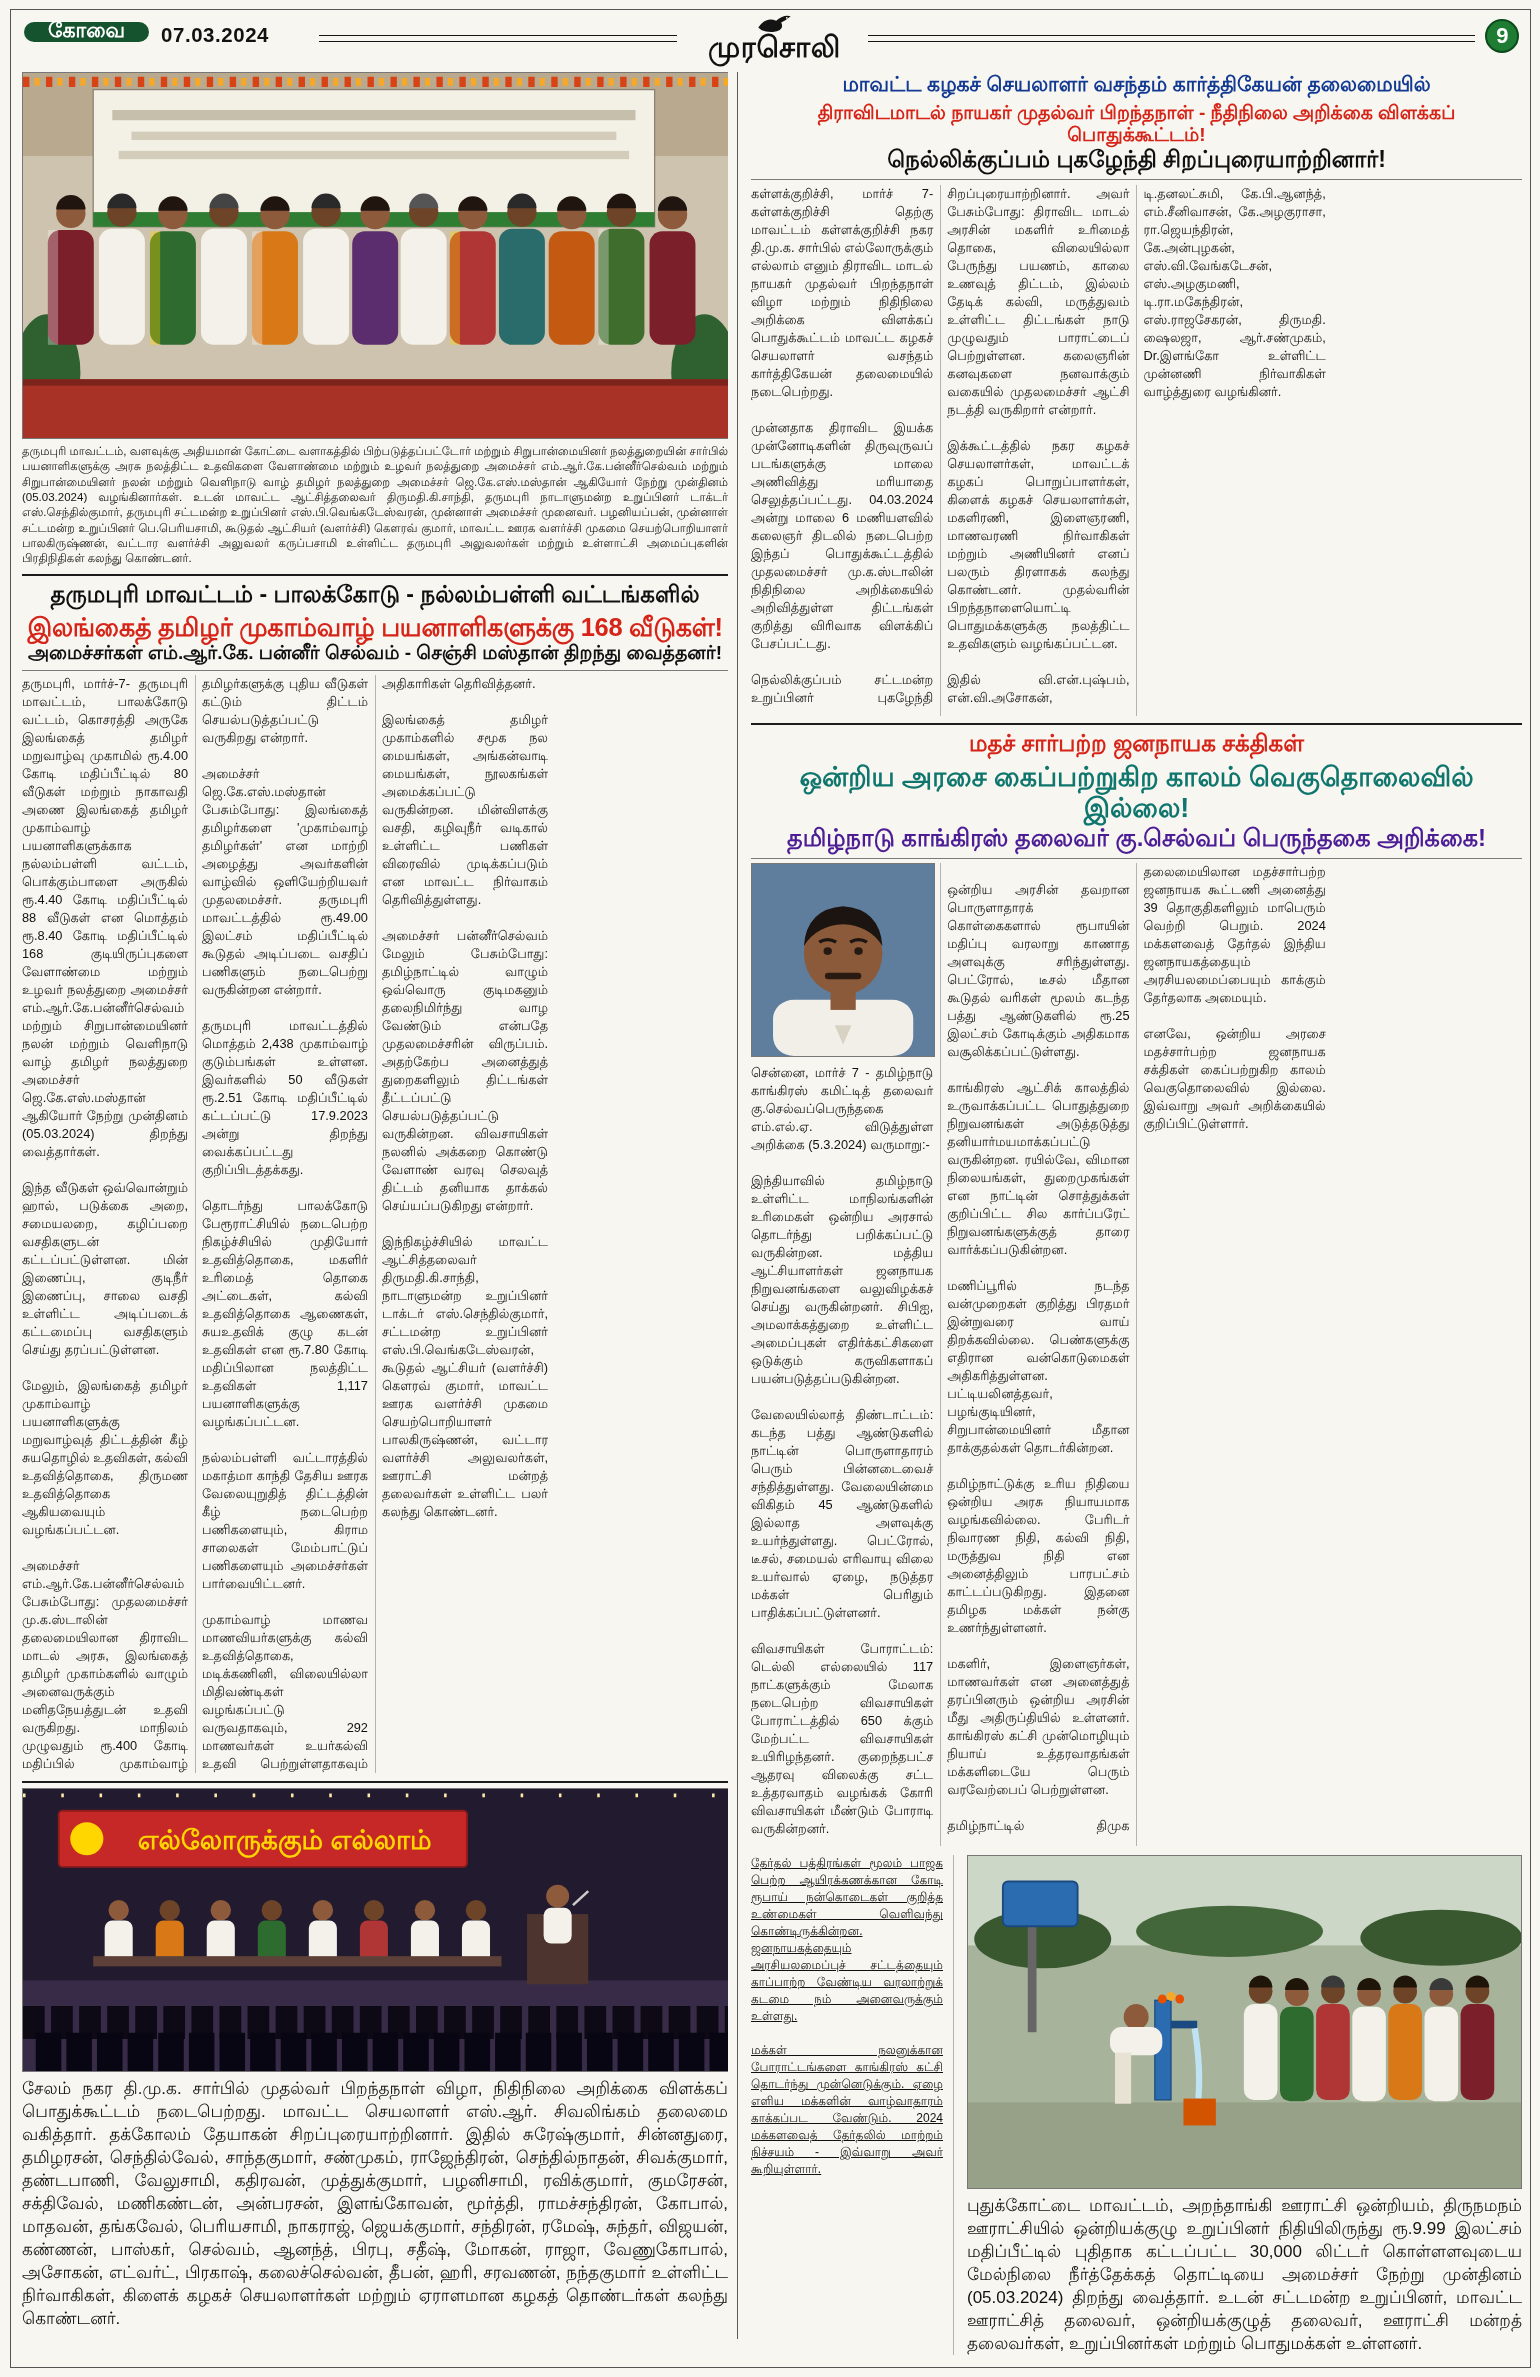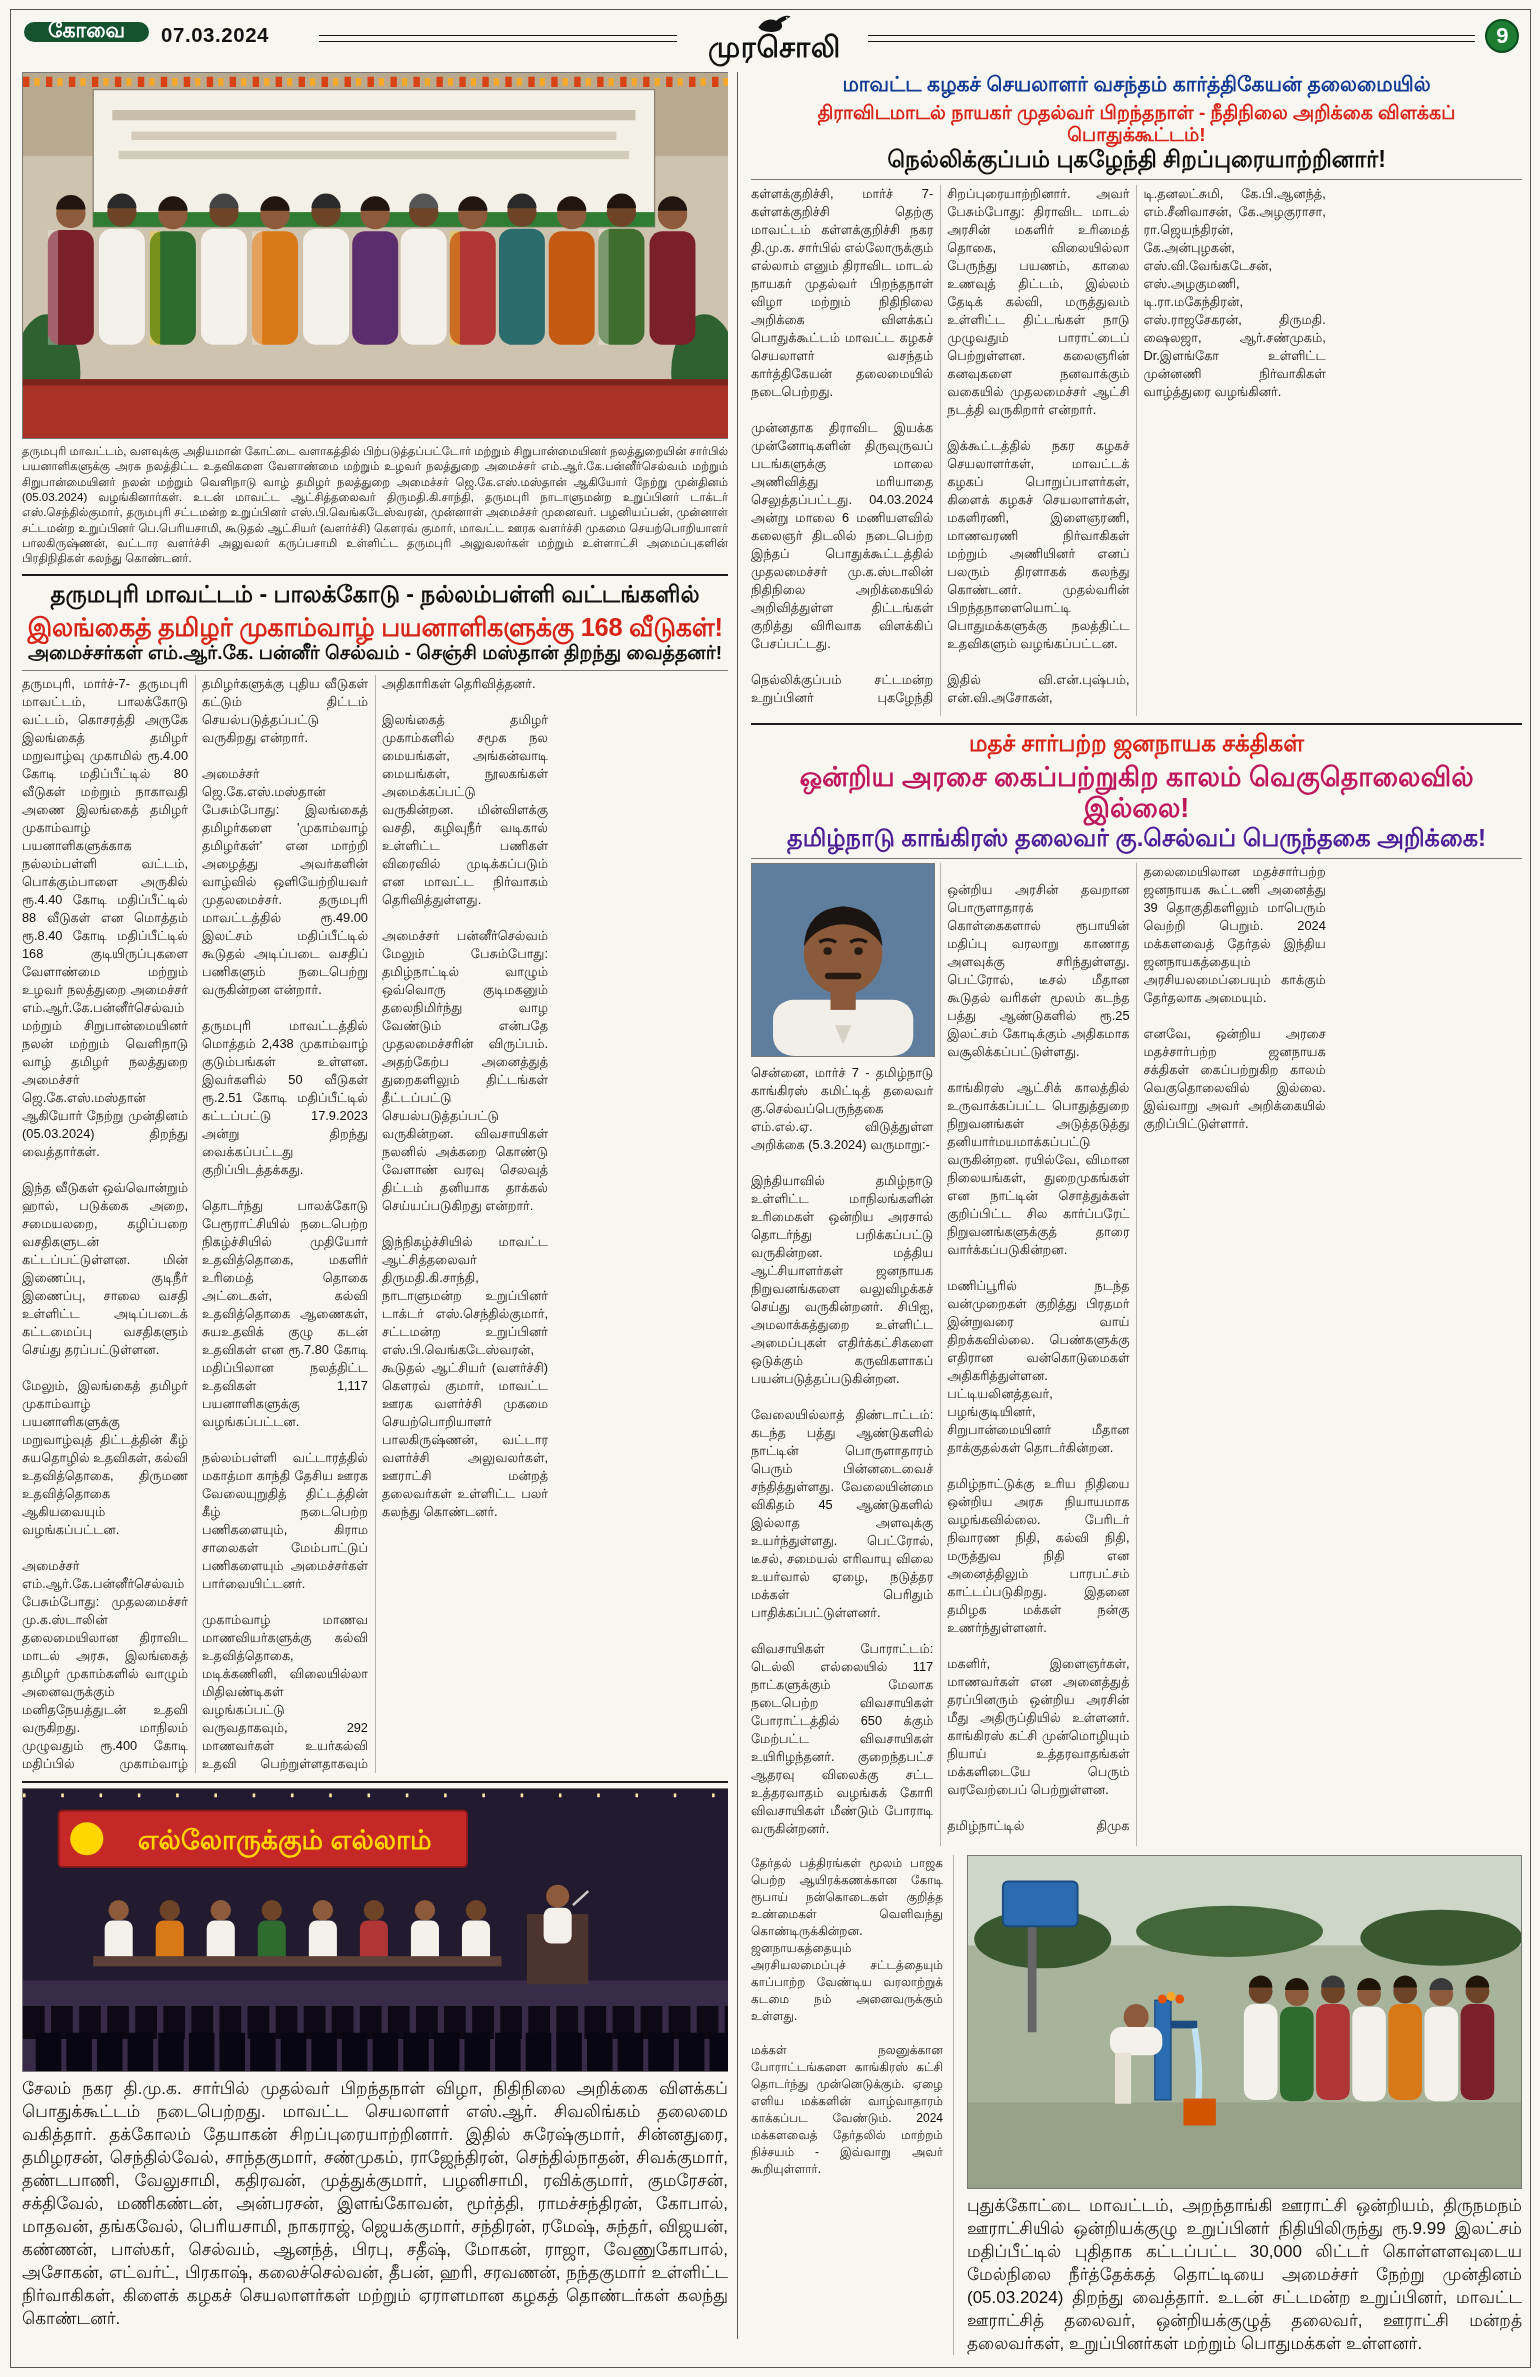--- a/index.html
+++ b/index.html
@@ -34,36 +34,36 @@
   .rule-heavy{height:1.9px;background:#1c1c1c;margin:7.7px 0 5.1px 0;}
   .rule-light{height:0.6px;background:#7a7a7a;margin:5.1px 0;}
 
   .kicker{font-weight:bold;text-align:center;line-height:1.2;}
   .kicker.black{font-size:23px;color:#101010;}
   .kicker.blue{font-size:20.4px;color:#123a93;}
   .kicker.red{font-size:23px;color:#d62418;}
   .headline{font-weight:bold;text-align:center;line-height:1.15;}
   .headline.red-big{font-size:25.5px;color:#d62418;letter-spacing:-0.3px;margin-top:3.8px;}
   .headline.red-mid{font-size:19px;color:#d62418;margin-top:6px;}
-  .headline.black-big{font-size:27px;color:#be185d;margin-top:3.8px;}
+  .headline.black-big{font-size:27px;color:#0f766e;margin-top:3.8px;}
   .subhead{font-weight:bold;text-align:center;line-height:1.2;margin-top:0;}
   .subhead.black{font-size:19px;color:#101010;}
   .subhead.black-lg{font-size:23px;color:#101010;}
   .subhead.red{font-size:24px;color:#4c1d95;}
 
   .cols4{column-count:4;column-gap:14px;column-rule:0.6px solid #b3b3b3;column-fill:auto;overflow:hidden;}
   .bodytext{font-size:12.8px;line-height:18px;text-align:justify;white-space:pre-line;}
   .body-houses{height:1098px;}
   .body-birthday{height:531px;}
   .body-congress{height:983px;}
   .portrait-fig{width:100%;height:192px;border:0.6px solid #777;margin:0 0 6.4px 0;break-inside:avoid;background:#5f7d9c;line-height:0;}
   .portrait-fig svg{display:block;}
 
   .bottom-strip{display:flex;gap:12.8px;margin-top:9px;}
-  .cont-col{width:192px;flex:0 0 192px;font-size:12px;line-height:17px;text-align:justify;white-space:pre-line;border-right:0.6px solid #b3b3b3;padding-right:10.2px;}
+  .cont-col{width:192px;flex:0 0 192px;font-size:12px;line-height:17px;text-align:justify;white-space:pre-line;border-right:0.6px solid #b3b3b3;padding-right:10.2px;text-decoration:underline;}
   .photo-block{flex:1;}
 </style>
 </head>
 <body>
 
 <div class="page">
   <div class="frame"></div>
 
   <div class="masthead">
     <div class="edition-pill">

